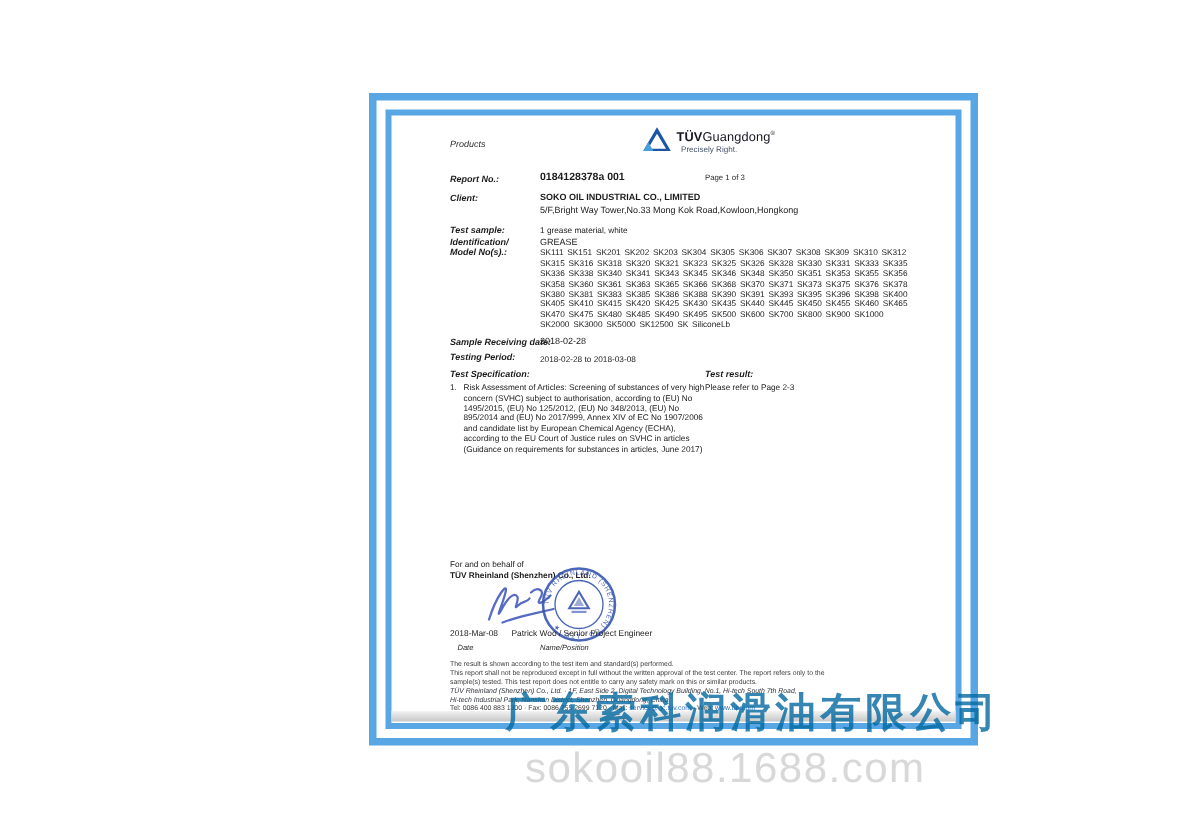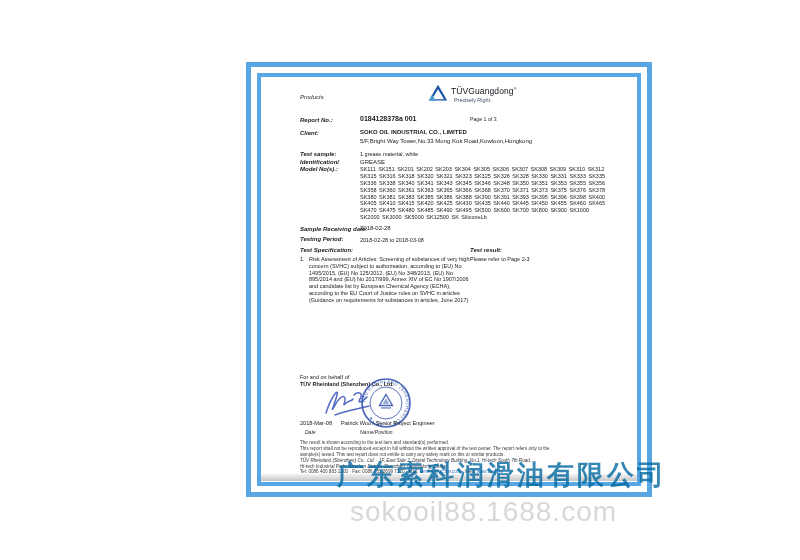--- a/index.html
+++ b/index.html
@@ -22,21 +22,21 @@
   .val{font-size:6px;color:#1b1b1b;line-height:1.2;}
   .val-b{font-weight:bold;}
   .tinyval{font-size:5.5px;color:#1b1b1b;line-height:1.22;}
   .products{font-size:6px;font-style:italic;color:#2a2a2a;}
   .page-ind{font-size:5.2px;color:#2a2a2a;}
 
   
   .logo-wrap{left:167px;top:6px;width:150px;height:28px;}
   .logo-tri{position:absolute;left:0;top:1px;}
   .brand{position:absolute;left:23px;top:3px;font-size:8.5px;color:#14141e;letter-spacing:.1px;white-space:nowrap;}
-  .brand .tuv{font-weight:normal;}
+  .brand .tuv{font-weight:bold;}
   .brand sup{font-size:4px;}
   .tagline{position:absolute;left:26px;top:13.5px;font-size:5.4px;color:#44506a;}
 
   .model-list{width:246px;font-size:5.5px;line-height:1.25;color:#1b1b1b;word-spacing:1px;}
   .spec-text{width:163px;font-size:5.5px;line-height:1.24;color:#1b1b1b;}
   .result-text{font-size:5.5px;color:#1b1b1b;}
 
   
   .sig-svg{left:60px;top:306px;opacity:.92;}
   .stamp{left:99px;top:300px;opacity:.88;}

